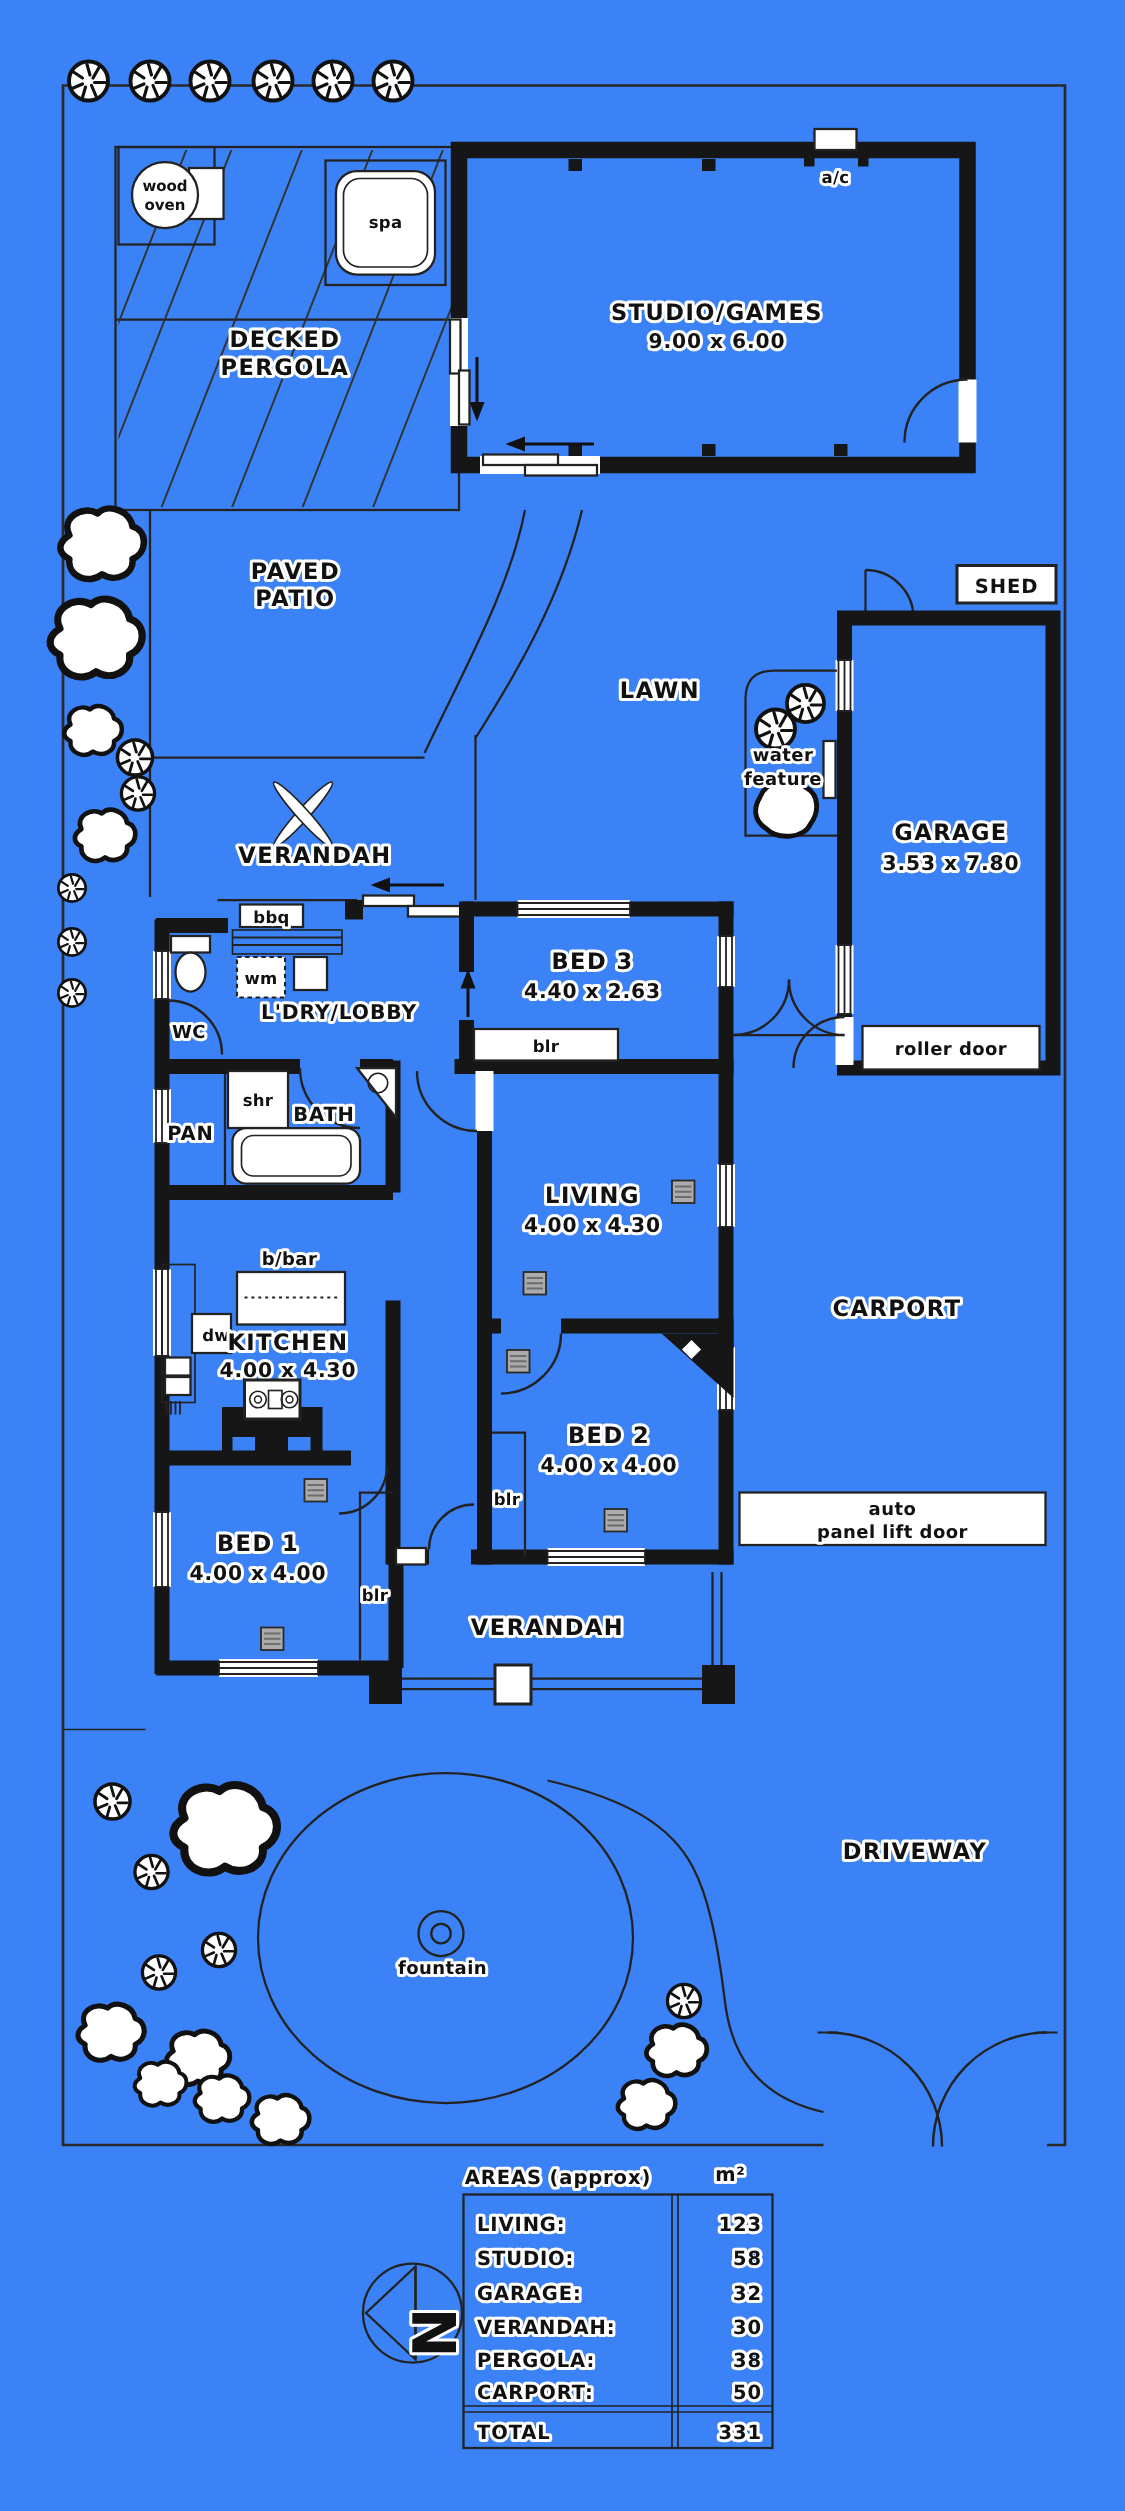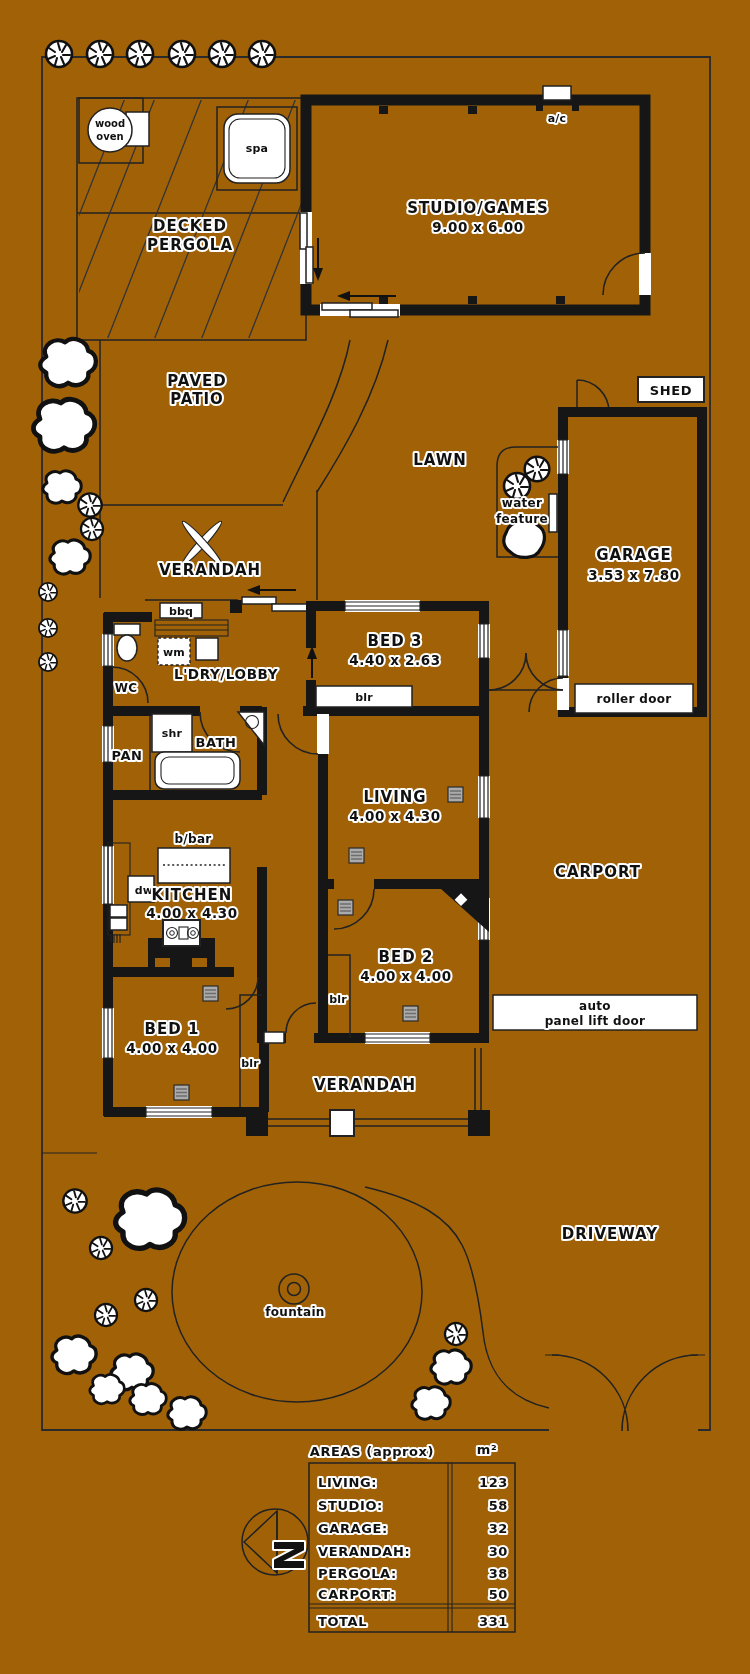--- a/index.html
+++ b/index.html
@@ -1,16 +1,16 @@
 <!DOCTYPE html>
 <html><head>
 <meta charset="utf-8">
 <style>
   html,body{margin:0;padding:0;background:#e9e9e9;}
-  .canvas{width:750px;height:1674px;background:#a16207;position:relative;margin:0 auto;
+  .canvas{width:750px;height:1674px;background:#3b82f6;position:relative;margin:0 auto;
           font-family:"DejaVu Sans",sans-serif;}
   svg{display:block;}
   
   .bnd{stroke:#2a2a2a;stroke-width:1.8;fill:none;}
   .thin{stroke:#222;stroke-width:1.5;fill:none;}
   .thin2{stroke:#222;stroke-width:1.1;fill:none;}
   .wall{stroke:#161616;stroke-width:10;fill:none;stroke-linecap:butt;}
   .wall11{stroke:#161616;stroke-width:11;fill:none;}
   .blackfill{fill:#161616;stroke:none;}
   .whitebox{fill:#fff;stroke:#222;stroke-width:1.5;}

